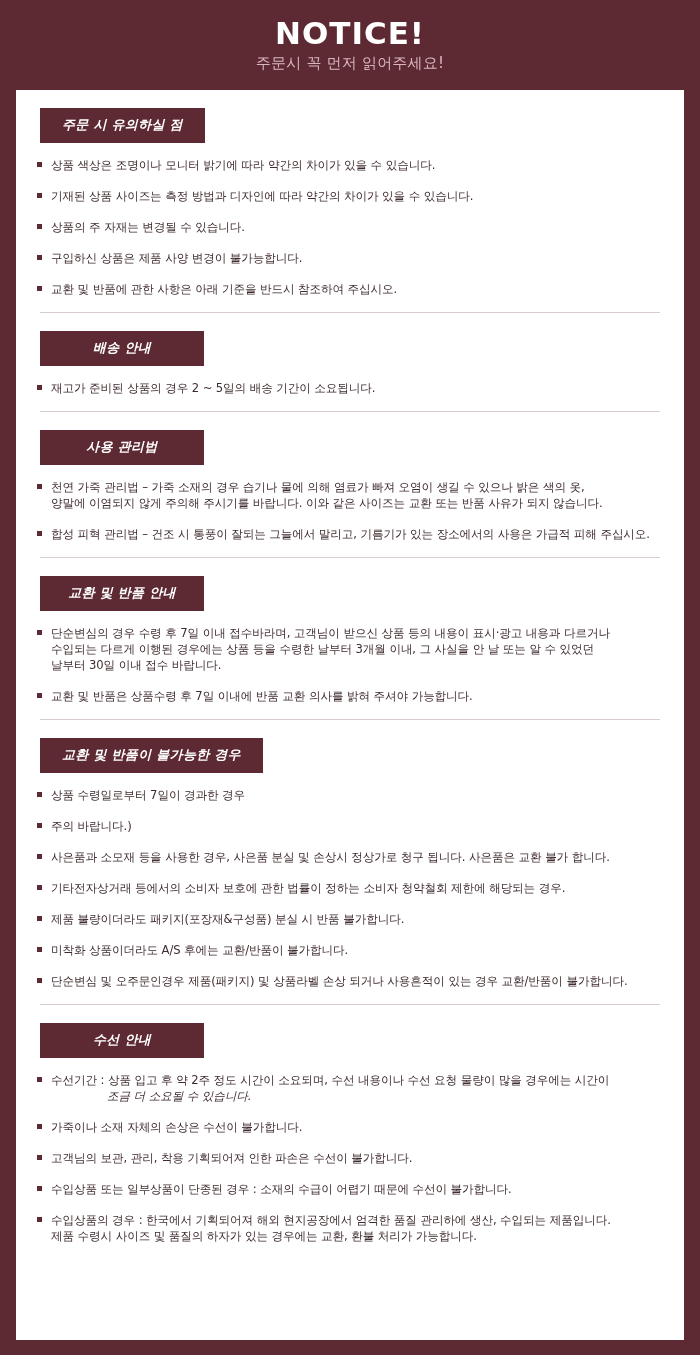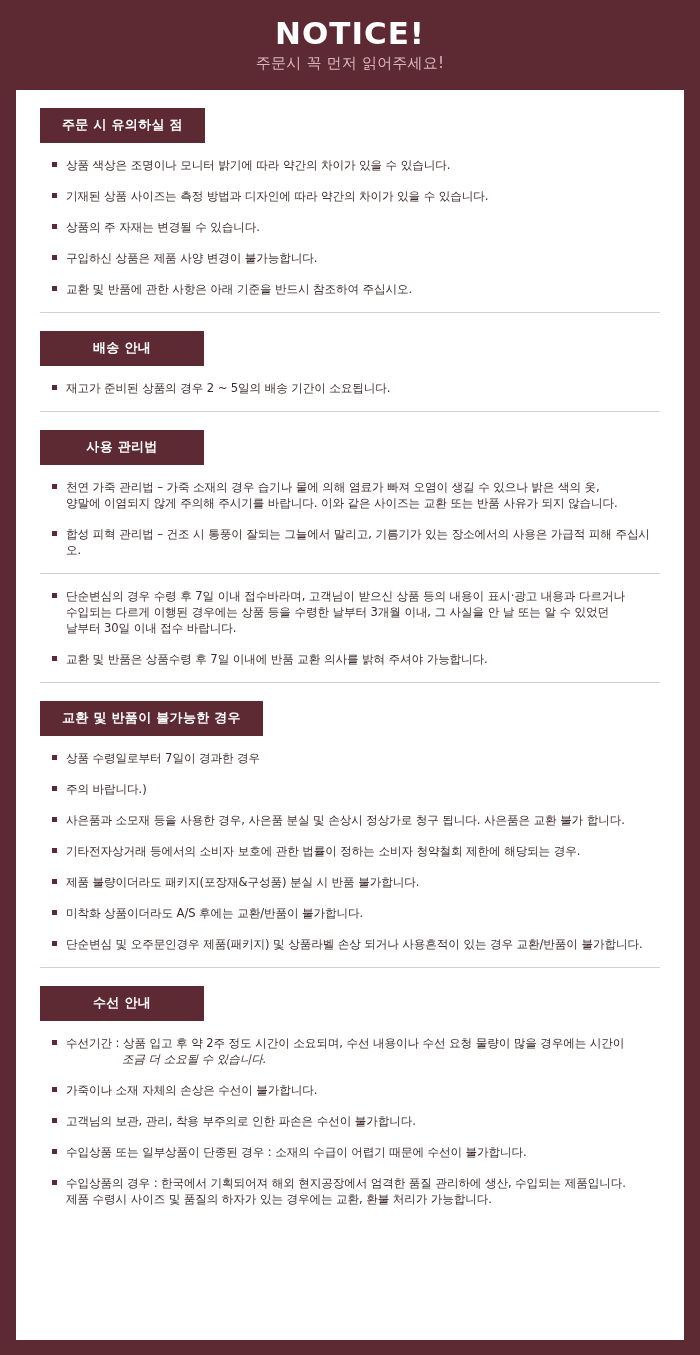--- a/index.html
+++ b/index.html
@@ -57,24 +57,25 @@
     background: #5d2a33;
     color: #ffffff;
     font-size: 13px;
     font-weight: bold;
     letter-spacing: 0.3px;
     padding: 8px 22px 9px 22px;
     margin-left: 24px;
     margin-top: 18px;
     min-width: 164px;
     text-align: center;
+    font-style: italic;
   }
   .items {
     margin: 14px 0 0 0;
-    padding: 0 30px 0 34px;
+    padding: 0 30px 0 19px;
     list-style: none;
   }
   .item {
     position: relative;
     padding-left: 16px;
     margin-bottom: 15px;
     color: #3f2b2e;
     font-size: 11.6px;
     line-height: 16px;
     letter-spacing: -0.1px;
@@ -134,21 +135,21 @@
           </ul><div class="divider"></div></div>
         <div class="section"><div class="section-head">사용 관리법</div><ul class="items">
             <li class="item">
               <span class="l2">천연 가죽 관리법 – 가죽 소재의 경우 습기나 물에 의해 염료가 빠져 오염이 생길 수 있으나 밝은 색의 옷,</span>
               <span class="l2">양말에 이염되지 않게 주의해 주시기를 바랍니다. 이와 같은 사이즈는 교환 또는 반품 사유가 되지 않습니다.</span>
             </li>
             <li class="item">
               <span class="l2">합성 피혁 관리법 – 건조 시 통풍이 잘되는 그늘에서 말리고, 기름기가 있는 장소에서의 사용은 가급적 피해 주십시오.</span>
             </li>
           </ul><div class="divider"></div></div>
-        <div class="section"><ul class="items">
+        <div class="section"><div class="section-head">교환 및 반품 안내</div><ul class="items">
             <li class="item">
               <span class="l2">단순변심의 경우 수령 후 7일 이내 접수바라며, 고객님이 받으신 상품 등의 내용이 표시·광고 내용과 다르거나</span>
               <span class="l2">수입되는 다르게 이행된 경우에는 상품 등을 수령한 날부터 3개월 이내, 그 사실을 안 날 또는 알 수 있었던</span>
               <span class="l2">날부터 30일 이내 접수 바랍니다.</span>
             </li>
             <li class="item">
               <span class="l2">교환 및 반품은 상품수령 후 7일 이내에 반품 교환 의사를 밝혀 주셔야 가능합니다.</span>
             </li>
           </ul><div class="divider"></div></div>
         <div class="section"><div class="section-head">교환 및 반품이 불가능한 경우</div><ul class="items">
@@ -176,21 +177,21 @@
           </ul><div class="divider"></div></div>
         <div class="section"><div class="section-head">수선 안내</div><ul class="items">
             <li class="item">
               <span class="l2">수선기간 : 상품 입고 후 약 2주 정도 시간이 소요되며, 수선 내용이나 수선 요청 물량이 많을 경우에는 시간이</span>
               <span class="l2 nowrap-pad">조금 더 소요될 수 있습니다.</span>
             </li>
             <li class="item">
               <span class="l2">가죽이나 소재 자체의 손상은 수선이 불가합니다.</span>
             </li>
             <li class="item">
-              <span class="l2">고객님의 보관, 관리, 착용 부주의로 인한 파손은 수선이 불가합니다.</span>
+              <span class="l2">고객님의 보관, 관리, 착용 기획되어져 인한 파손은 수선이 불가합니다.</span>
             </li>
             <li class="item">
               <span class="l2">수입상품 또는 일부상품이 단종된 경우 : 소재의 수급이 어렵기 때문에 수선이 불가합니다.</span>
             </li>
             <li class="item">
               <span class="l2">수입상품의 경우 : 한국에서 기획되어져 해외 현지공장에서 엄격한 품질 관리하에 생산, 수입되는 제품입니다.</span>
               <span class="l2">제품 수령시 사이즈 및 품질의 하자가 있는 경우에는 교환, 환불 처리가 가능합니다.</span>
             </li>
           </ul></div>
       </div>

